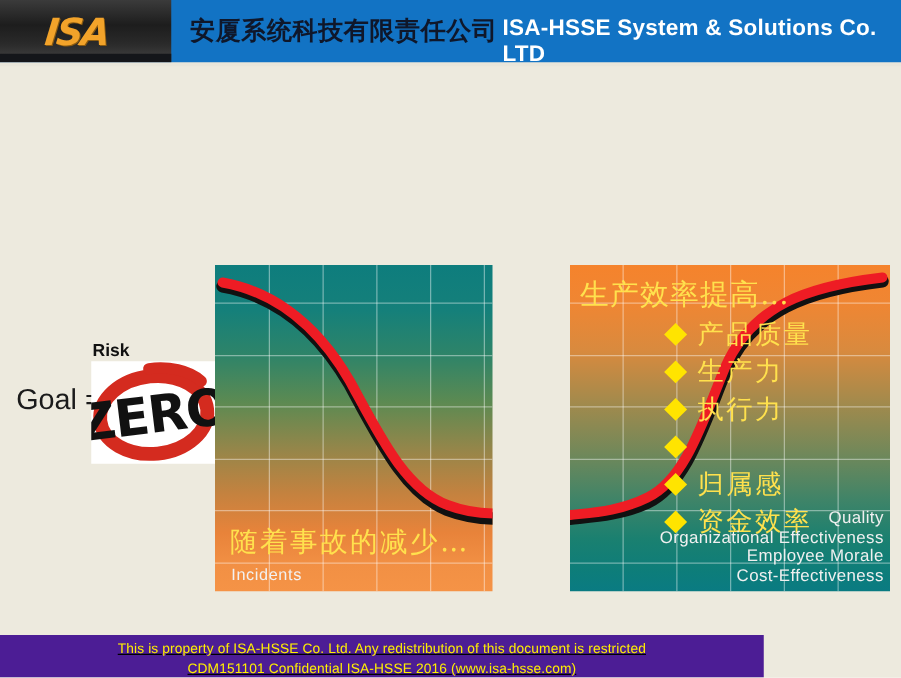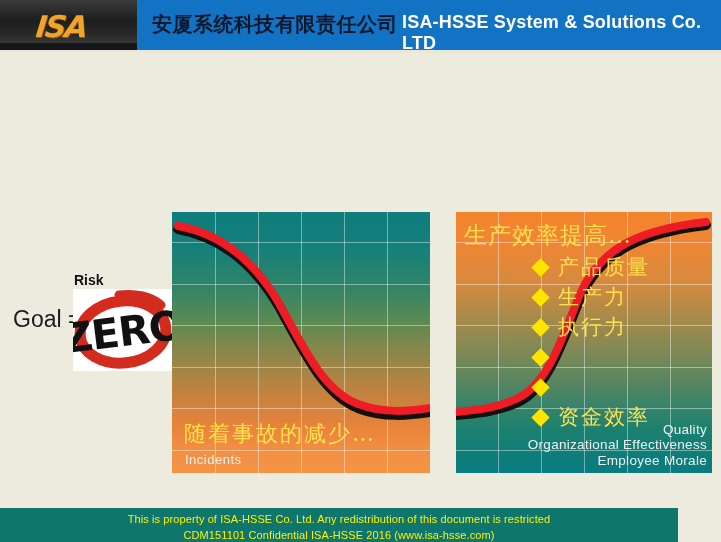--- a/index.html
+++ b/index.html
@@ -127,21 +127,21 @@
   }
   #zero-stamp svg { display: block; }
 
   
   .panel {
     position: absolute;
     overflow: hidden;
   }
   #panel-left {
     left: 172px; top: 212px;
-    width: 258px; height: 261px;
+    width: 222px; height: 261px;
     background: linear-gradient(180deg,
         #0e7d7d 0%, #15807a 14%, #2f8468 28%,
         #5c8a52 42%, #93864a 56%, #c4823f 70%,
         #e8833a 82%, #f29044 92%, #f59346 100%);
   }
   #panel-right {
     left: 456px; top: 212px;
     width: 256px; height: 261px;
     background: linear-gradient(180deg,
         #f5832c 0%, #ef8633 12%, #d98a3e 26%,
@@ -228,23 +228,24 @@
     color: #f0f0f0;
     line-height: 15.5px;
     letter-spacing: 0.3px;
   }
   #right-enlist div { white-space: nowrap; }
 
   
   #footer {
     position: absolute;
     left: 0; top: 508px;
-    width: 678px; height: 34px;
-    background: #0f766e;
+    width: 611px; height: 34px;
+    background: #4c1d95;
     text-align: center;
+    text-decoration: underline;
   }
   #footer-l1 {
     font-family: "Liberation Sans", sans-serif;
     font-size: 11px;
     color: #fff000;
     padding-top: 5px;
     letter-spacing: 0.1px;
   }
   #footer-l2 {
     font-family: "Liberation Sans", sans-serif;
@@ -335,30 +336,32 @@
       </div>
       <div class="bullet-row">
         <span class="dia"></span>
         <span class="btxt">执行力</span>
       </div>
       <div class="bullet-row">
         <span class="dia"></span>
       </div>
       <div class="bullet-row">
         <span class="dia"></span>
+        <span class="btxt">归属感</span>
       </div>
       <div class="bullet-row">
         <span class="dia"></span>
         <span class="btxt">资金效率</span>
       </div>
     </div>
     <div id="right-enlist">
       <div>Quality</div>
       <div>Organizational Effectiveness</div>
       <div>Employee Morale</div>
+      <div>Cost-Effectiveness</div>
     </div>
   </div>
 
   <div id="footer">
     <div id="footer-l1">This is property of ISA-HSSE Co. Ltd. Any redistribution of this document is restricted</div>
     <div id="footer-l2">CDM151101 Confidential   ISA-HSSE 2016  (www.isa-hsse.com)</div>
   </div>
 
 </div>
 

